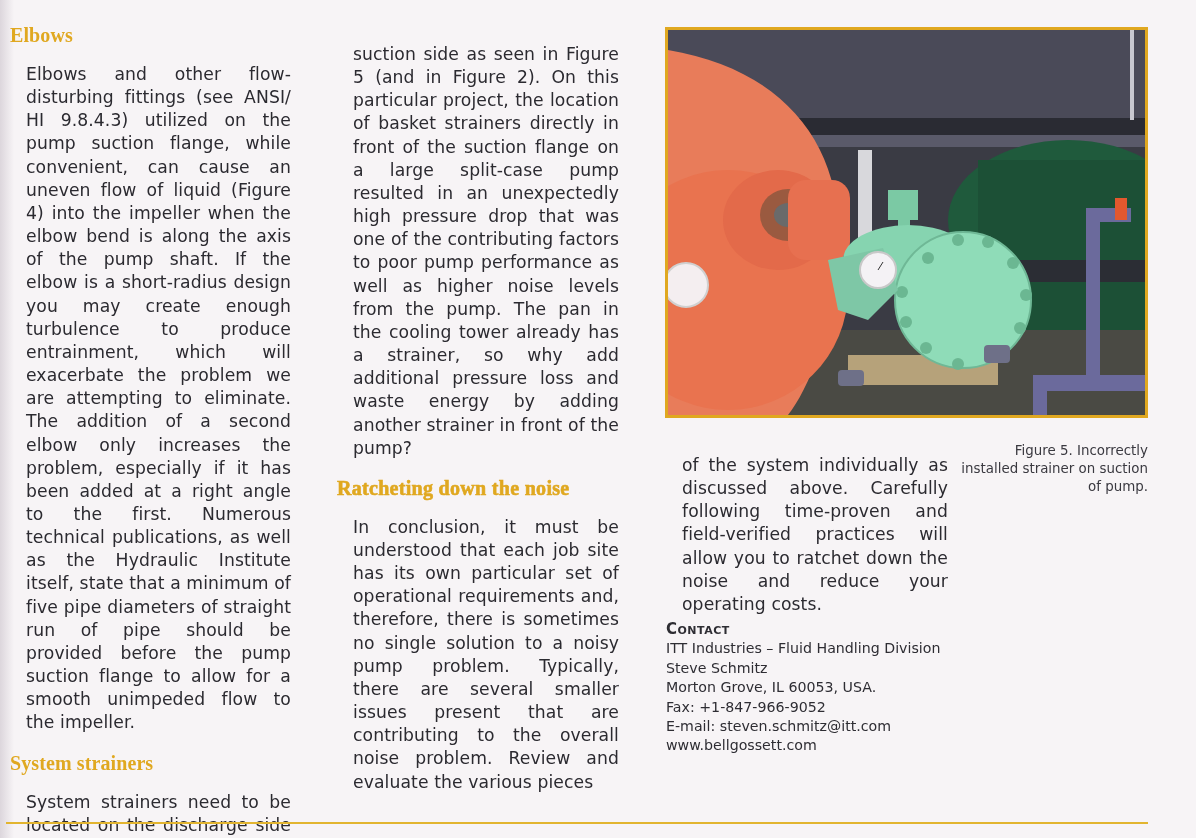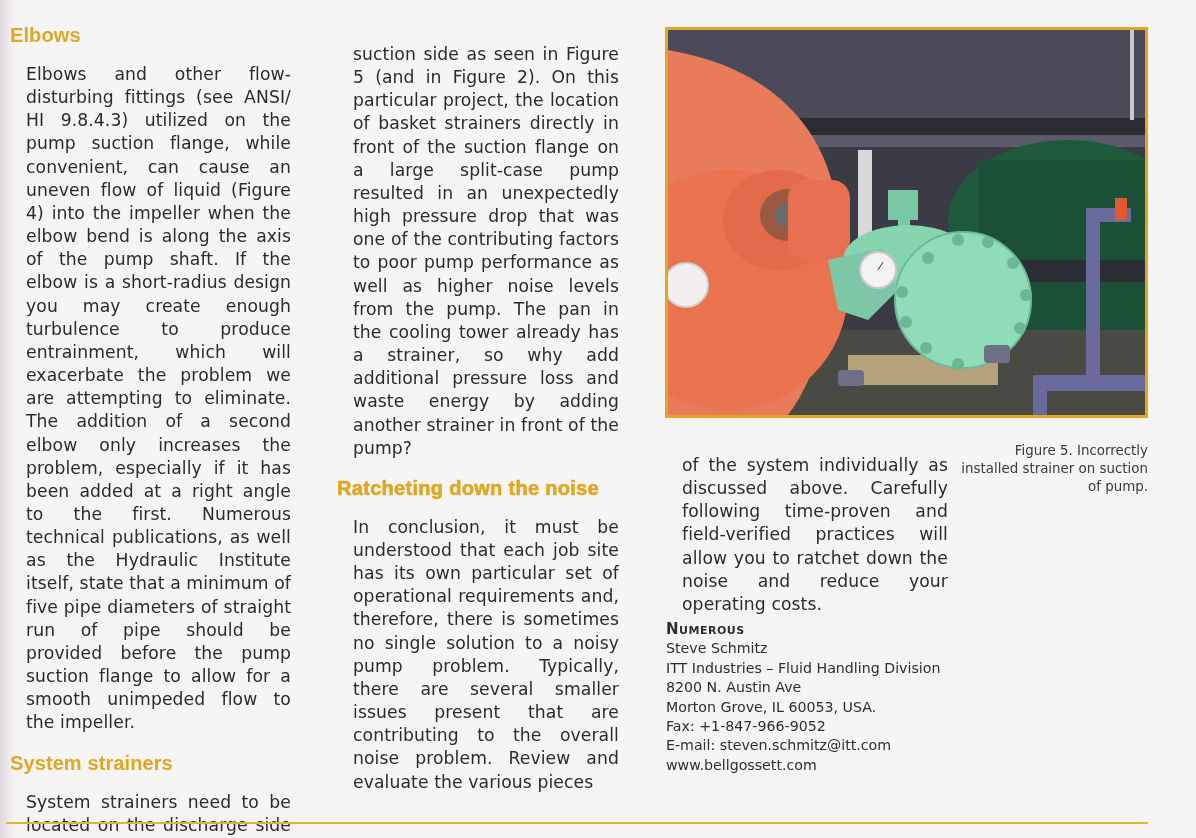--- a/index.html
+++ b/index.html
@@ -31,21 +31,21 @@
     }
     .col p {
       margin: 16px;
     }
     .col-1 { left: 10px; top: 23px; width: 297px; }
     .col-2 { left: 337px; top: 27px; width: 298px; }
     .col-3 { left: 666px; top: 438px; width: 298px; }
 
     h2.section-heading {
       margin: 0;
-      font-family: Liberation Sans, sans-serif;
+      font-family: Liberation Serif, serif;
       font-weight: bold;
       color: #e0a820;
       font-size: 20px;
       line-height: 24px;
       text-align: left;
     }
     .h-elbows { margin-bottom: 3px; }
     .h-strainers { margin-top: 18px; margin-bottom: 2px; }
     .h-ratchet {
       margin-top: 47px;
@@ -182,23 +182,22 @@
   </svg>
 </div>
 
 <div class="caption">Figure 5. Incorrectly installed strainer on suction of pump.</div>
 
 <div class="col col-3">
   <p>of the system individually as discussed above. Carefully following time-proven and field-verified practices will allow you to ratchet down the noise and reduce your operating costs.</p>
 </div>
 
 <div class="contact">
-  <span class="contact-line contact-title">Numerous</span>
+  <span class="contact-line contact-title">Contact</span>
+  <span class="contact-line">ITT Industries – Fluid Handling Division</span>
   <span class="contact-line">Steve Schmitz</span>
-  <span class="contact-line">ITT Industries – Fluid Handling Division</span>
-  <span class="contact-line">8200 N. Austin Ave</span>
   <span class="contact-line">Morton Grove, IL 60053, USA.</span>
   <span class="contact-line">Fax: +1-847-966-9052</span>
   <span class="contact-line">E-mail: steven.schmitz@itt.com</span>
   <span class="contact-line">www.bellgossett.com</span>
 </div>
 
 <div class="bottom-rule"></div>
 
 </body></html>

